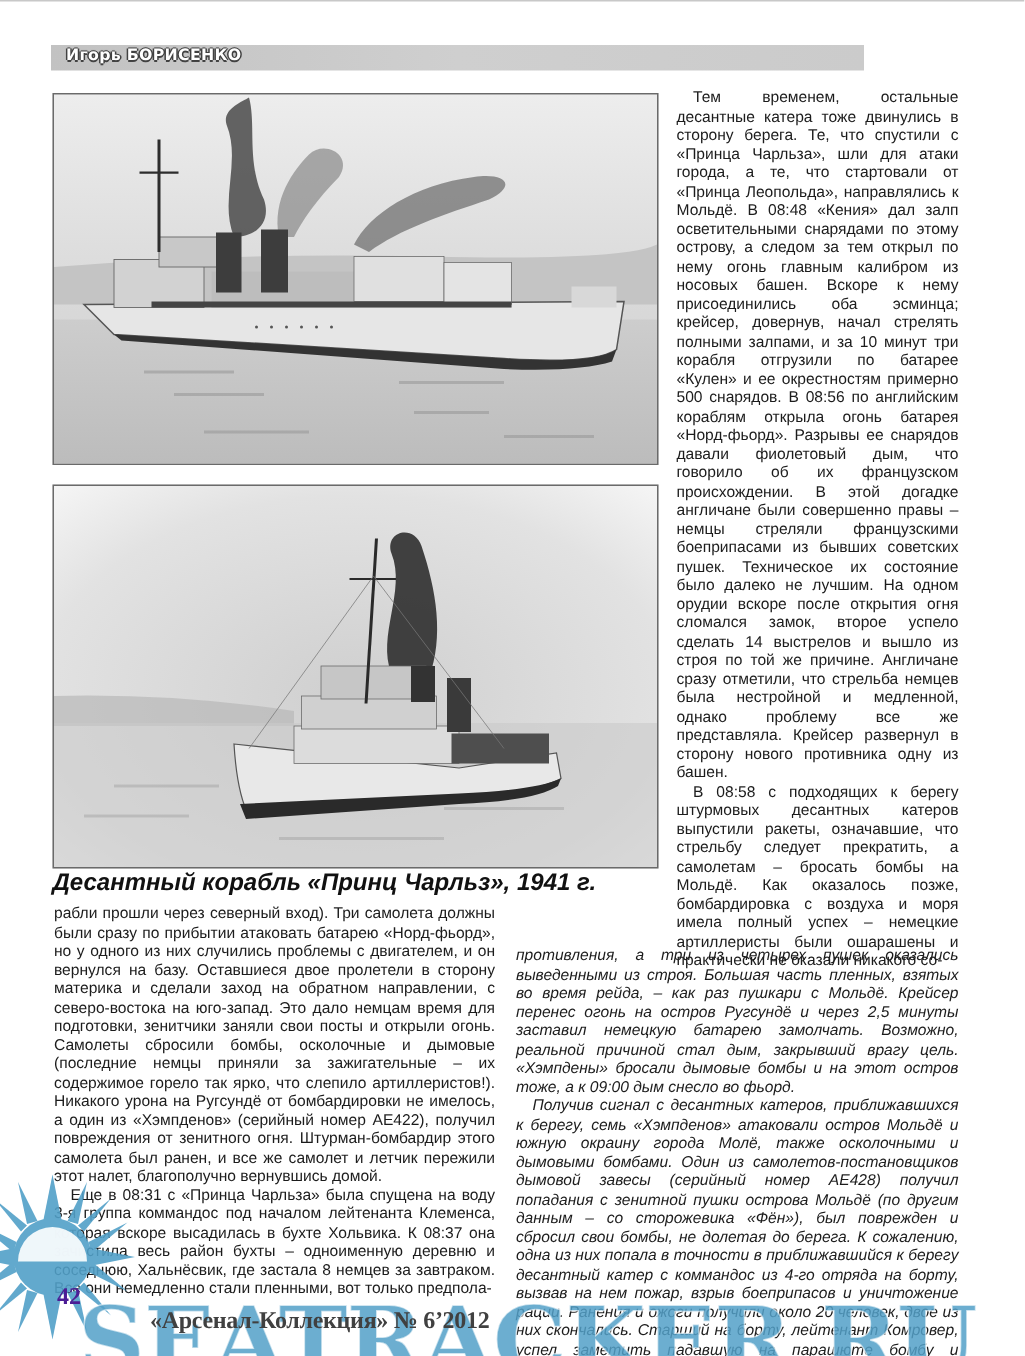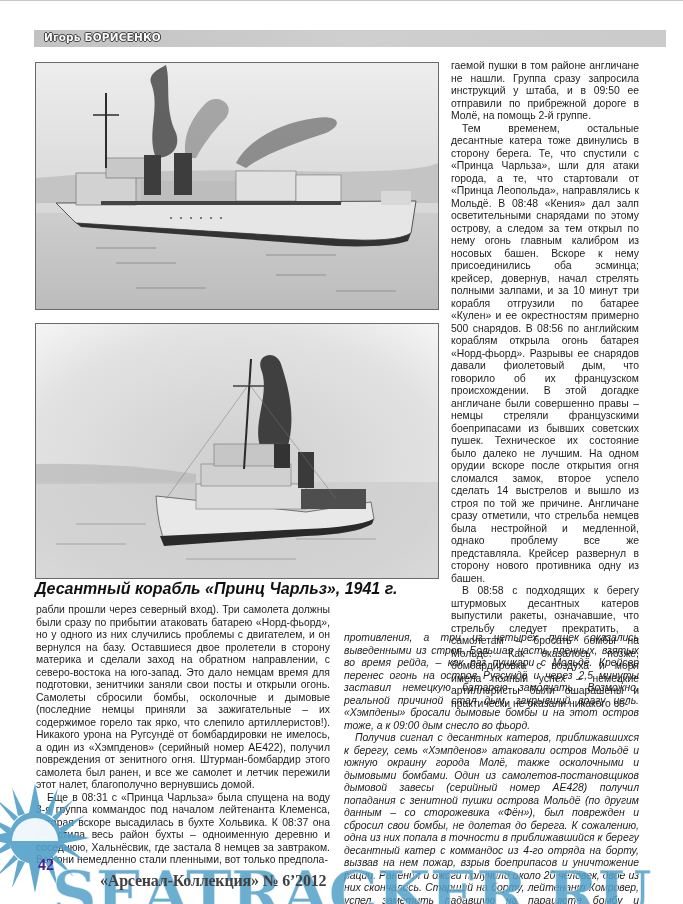--- a/index.html
+++ b/index.html
@@ -4,21 +4,21 @@
 <style>
   html, body { margin: 0; padding: 0; }
   body {
     width: 683px; height: 904px; position: relative; overflow: hidden;
     background: #ffffff;
     font-family: "Liberation Sans", "DejaVu Sans", sans-serif;
     color: #1a1a1a;
   }
   .topline { position: absolute; left: 0; top: 0; width: 683px; height: 1px; background: #c8c8c8; }
   .header-bar {
-    position: absolute; left: 34px; top: 30px; width: 632px; height: 17px;
+    position: absolute; left: 34px; top: 30px; width: 542px; height: 17px;
     background: linear-gradient(90deg, #c2c2c2 0%, #cfcfcf 50%, #cbcbcb 100%);
   }
   .author {
     position: absolute; left: 10px; top: 1px;
     font-family: "DejaVu Sans", sans-serif; font-weight: bold; font-size: 10.5px;
     color: #ffffff; letter-spacing: 0.2px;
     text-shadow: 0 0 1px #333, 1px 0 0 #444, -1px 0 0 #444, 0 1px 0 #444, 0 -1px 0 #444;
   }
   .photo {
     position: absolute; border: 1px solid #6a6a6a; overflow: hidden;
@@ -162,21 +162,20 @@
     <line x1="215" y1="35" x2="208" y2="145" stroke="#2a2a2a" stroke-width="2"></line>
     <line x1="197" y1="62" x2="228" y2="62" stroke="#2a2a2a" stroke-width="1.3"></line>
     <line x1="213" y1="60" x2="130" y2="175" stroke="#777" stroke-width="0.5"></line>
     <line x1="213" y1="60" x2="300" y2="175" stroke="#777" stroke-width="0.5"></line>
   </svg>
 </div>
 
 <div class="caption">Десантный корабль «Принц Чарльз», 1941 г.</div>
 
 <div class="col" id="col-right-top">
-  <p class="cont">гаемой пушки в том районе англичане не нашли. Группа сразу запросила инструкций у штаба, и в 09:50 ее отправили по прибрежной дороге в Молё, на помощь 2-й группе.</p>
   <p>Тем временем, остальные десантные катера тоже двинулись в сторону берега. Те, что спустили с «Принца Чарльза», шли для атаки города, а те, что стартовали от «Принца Леопольда», направлялись к Мольдё. В 08:48 «Кения» дал залп осветительными снарядами по этому острову, а следом за тем открыл по нему огонь главным калибром из носовых башен. Вскоре к нему присоединились оба эсминца; крейсер, довернув, начал стрелять полными залпами, и за 10 минут три корабля отгрузили по батарее «Кулен» и ее окрестностям примерно 500 снарядов. В 08:56 по английским кораблям открыла огонь батарея «Норд-фьорд». Разрывы ее снарядов давали фиолетовый дым, что говорило об их французском происхождении. В этой догадке англичане были совершенно правы – немцы стреляли французскими боеприпасами из бывших советских пушек. Техническое их состояние было далеко не лучшим. На одном орудии вскоре после открытия огня сломался замок, второе успело сделать 14 выстрелов и вышло из строя по той же причине. Англичане сразу отметили, что стрельба немцев была нестройной и медленной, однако проблему все же представляла. Крейсер развернул в сторону нового противника одну из башен.</p>
   <p>В 08:58 с подходящих к берегу штурмовых десантных катеров выпустили ракеты, означавшие, что стрельбу следует прекратить, а самолетам – бросать бомбы на Мольдё. Как оказалось позже, бомбардировка с воздуха и моря имела полный успех – немецкие артиллеристы были ошарашены и практически не оказали никакого со-</p>
 </div>
 
 <div class="col" id="col-left-bottom">
   <p class="cont">рабли прошли через северный вход). Три самолета должны были сразу по прибытии атаковать батарею «Норд-фьорд», но у одного из них случились проблемы с двигателем, и он вернулся на базу. Оставшиеся двое пролетели в сторону материка и сделали заход на обратном направлении, с северо-востока на юго-запад. Это дало немцам время для подготовки, зенитчики заняли свои посты и открыли огонь. Самолеты сбросили бомбы, осколочные и дымовые (последние немцы приняли за зажигательные – их содержимое горело так ярко, что слепило артиллеристов!). Никакого урона на Ругсундё от бомбардировки не имелось, а один из «Хэмпденов» (серийный номер AE422), получил повреждения от зенитного огня. Штурман-бомбардир этого самолета был ранен, и все же самолет и летчик пережили этот налет, благополучно вернувшись домой.</p>
   <p>Еще в 08:31 с «Принца Чарльза» была спущена на воду 3-я группа коммандос под началом лейтенанта Клеменса, которая вскоре высадилась в бухте Хольвика. К 08:37 она зачистила весь район бухты – одноименную деревню и соседнюю, Хальнёсвик, где застала 8 немцев за завтраком. Все они немедленно стали пленными, вот только предпола-</p>
 </div>
 
 <div class="col" id="col-right-bottom">

